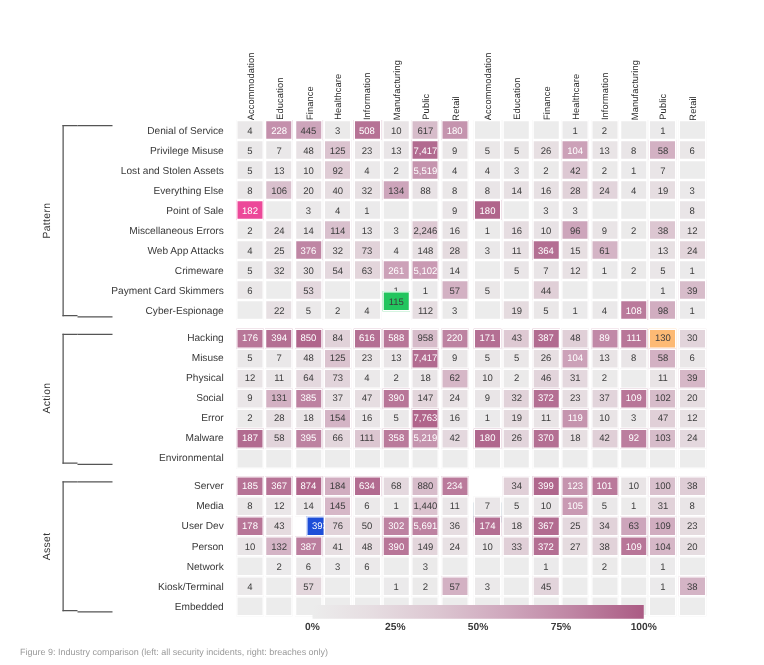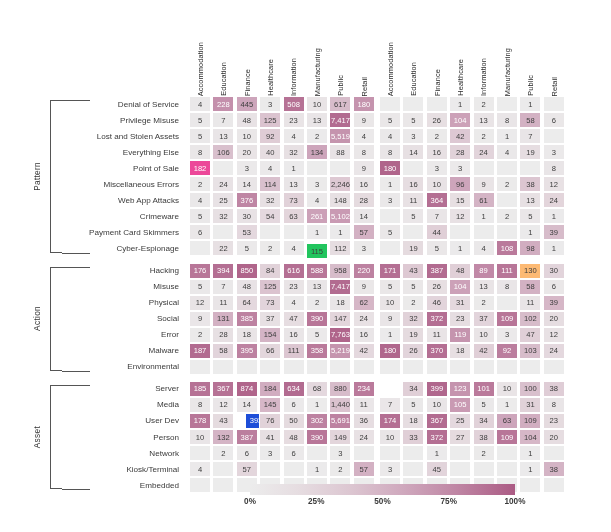--- a/index.html
+++ b/index.html
@@ -243,21 +243,21 @@
       <div class="cell empty" style="left: 70.2px; top: 224.4px; background: rgb(236, 236, 236);"></div>
       <div class="cell empty" style="left: 93.6px; top: 224.4px; background: rgb(236, 236, 236);"></div>
       <div class="cell" style="left: 117px; top: 224.4px; background: rgb(235, 234, 235);">1</div>
       <div class="cell" style="left: 140.4px; top: 224.4px; background: rgb(235, 234, 235);">1</div>
       <div class="cell" style="left: 163.8px; top: 224.4px; background: rgb(211, 177, 195);">57</div>
       <div class="cell empty" style="left: 0px; top: 240.45px; background: rgb(236, 236, 236);"></div>
       <div class="cell" style="left: 23.4px; top: 240.45px; background: rgb(231, 224, 227);">22</div>
       <div class="cell" style="left: 46.8px; top: 240.45px; background: rgb(235, 233, 234);">5</div>
       <div class="cell" style="left: 70.2px; top: 240.45px; background: rgb(235, 234, 234);">2</div>
       <div class="cell" style="left: 93.6px; top: 240.45px; background: rgb(235, 233, 234);">4</div>
-      <div class="cell" style="left: 117px; top: 243px; background: #22c55e;">115</div>
+      <div class="cell" style="left: 117px; top: 233px; background: #22c55e;">115</div>
       <div class="cell" style="left: 140.4px; top: 240.45px; background: rgb(230, 221, 225);">112</div>
       <div class="cell" style="left: 163.8px; top: 240.45px; background: rgb(235, 234, 234);">3</div>
       <div class="cell dark" style="left: 0px; top: 262.5px; background: rgb(184, 118, 152);">176</div>
       <div class="cell dark" style="left: 23.4px; top: 262.5px; background: rgb(180, 111, 147);">394</div>
       <div class="cell dark" style="left: 46.8px; top: 262.5px; background: rgb(176, 101, 139);">850</div>
       <div class="cell" style="left: 70.2px; top: 262.5px; background: rgb(225, 210, 217);">84</div>
       <div class="cell dark" style="left: 93.6px; top: 262.5px; background: rgb(180, 111, 147);">616</div>
       <div class="cell dark" style="left: 117px; top: 262.5px; background: rgb(184, 118, 152);">588</div>
       <div class="cell" style="left: 140.4px; top: 262.5px; background: rgb(215, 188, 202);">958</div>
       <div class="cell dark" style="left: 163.8px; top: 262.5px; background: rgb(189, 130, 161);">220</div>
@@ -563,13 +563,14 @@
 
   <div id="legend-bar"></div>
   <div id="legend-ticks">
       <div class="legend-tick" style="left: 228px;">0%</div>
       <div class="legend-tick" style="left: 294.25px;">25%</div>
       <div class="legend-tick" style="left: 360.5px;">50%</div>
       <div class="legend-tick" style="left: 426.75px;">75%</div>
       <div class="legend-tick" style="left: 493px;">100%</div>
     </div>
 
+  <div id="caption">Figure 9: Industry comparison (left: all security incidents, right: breaches only)</div>
 </div>
 
 </body></html>

